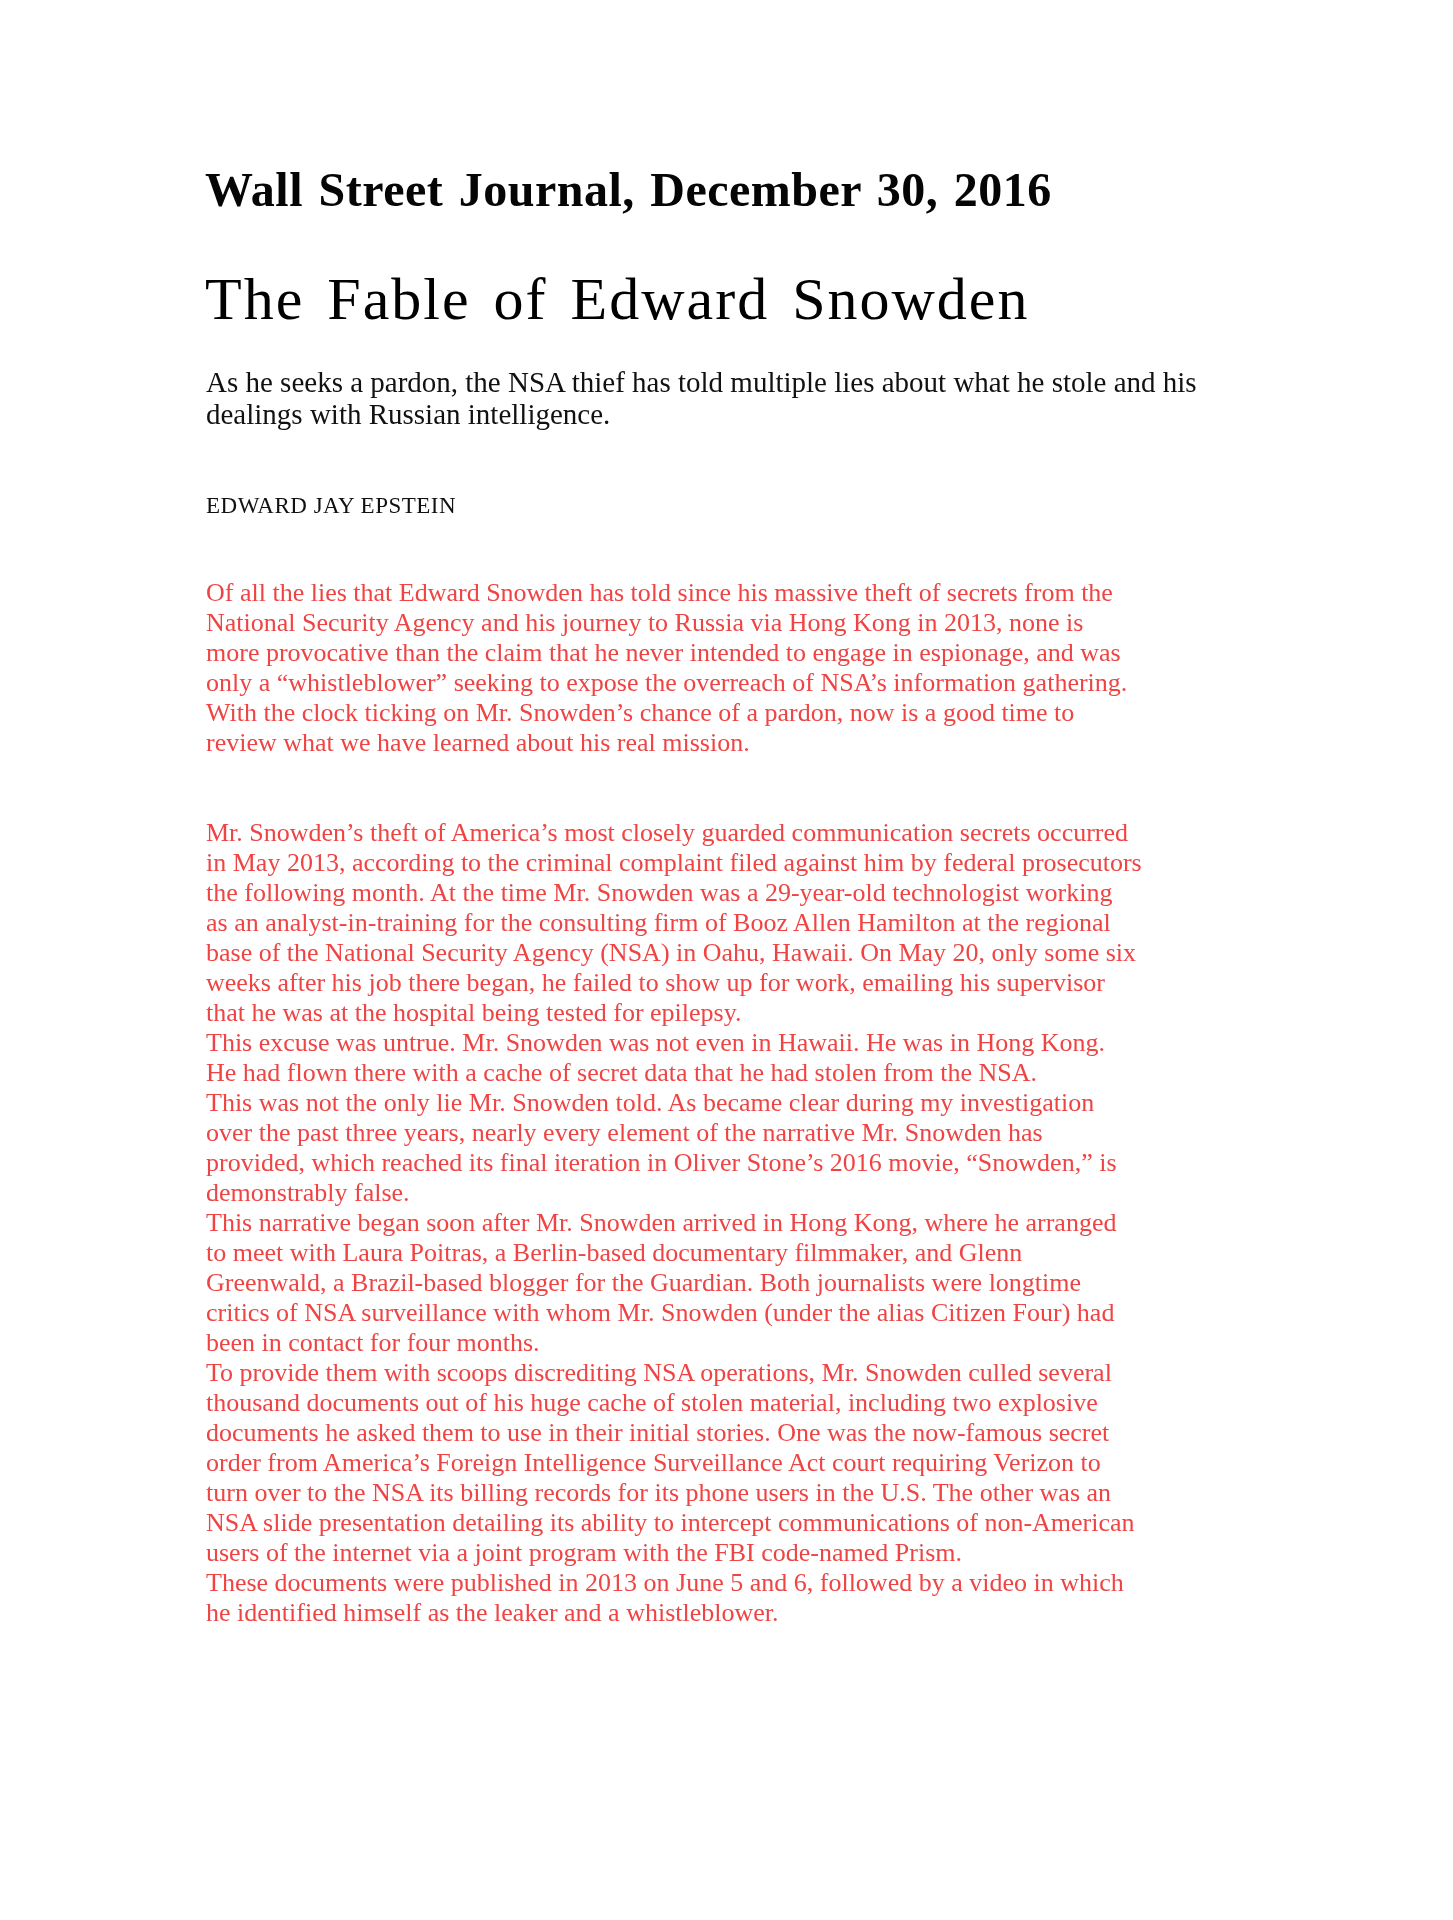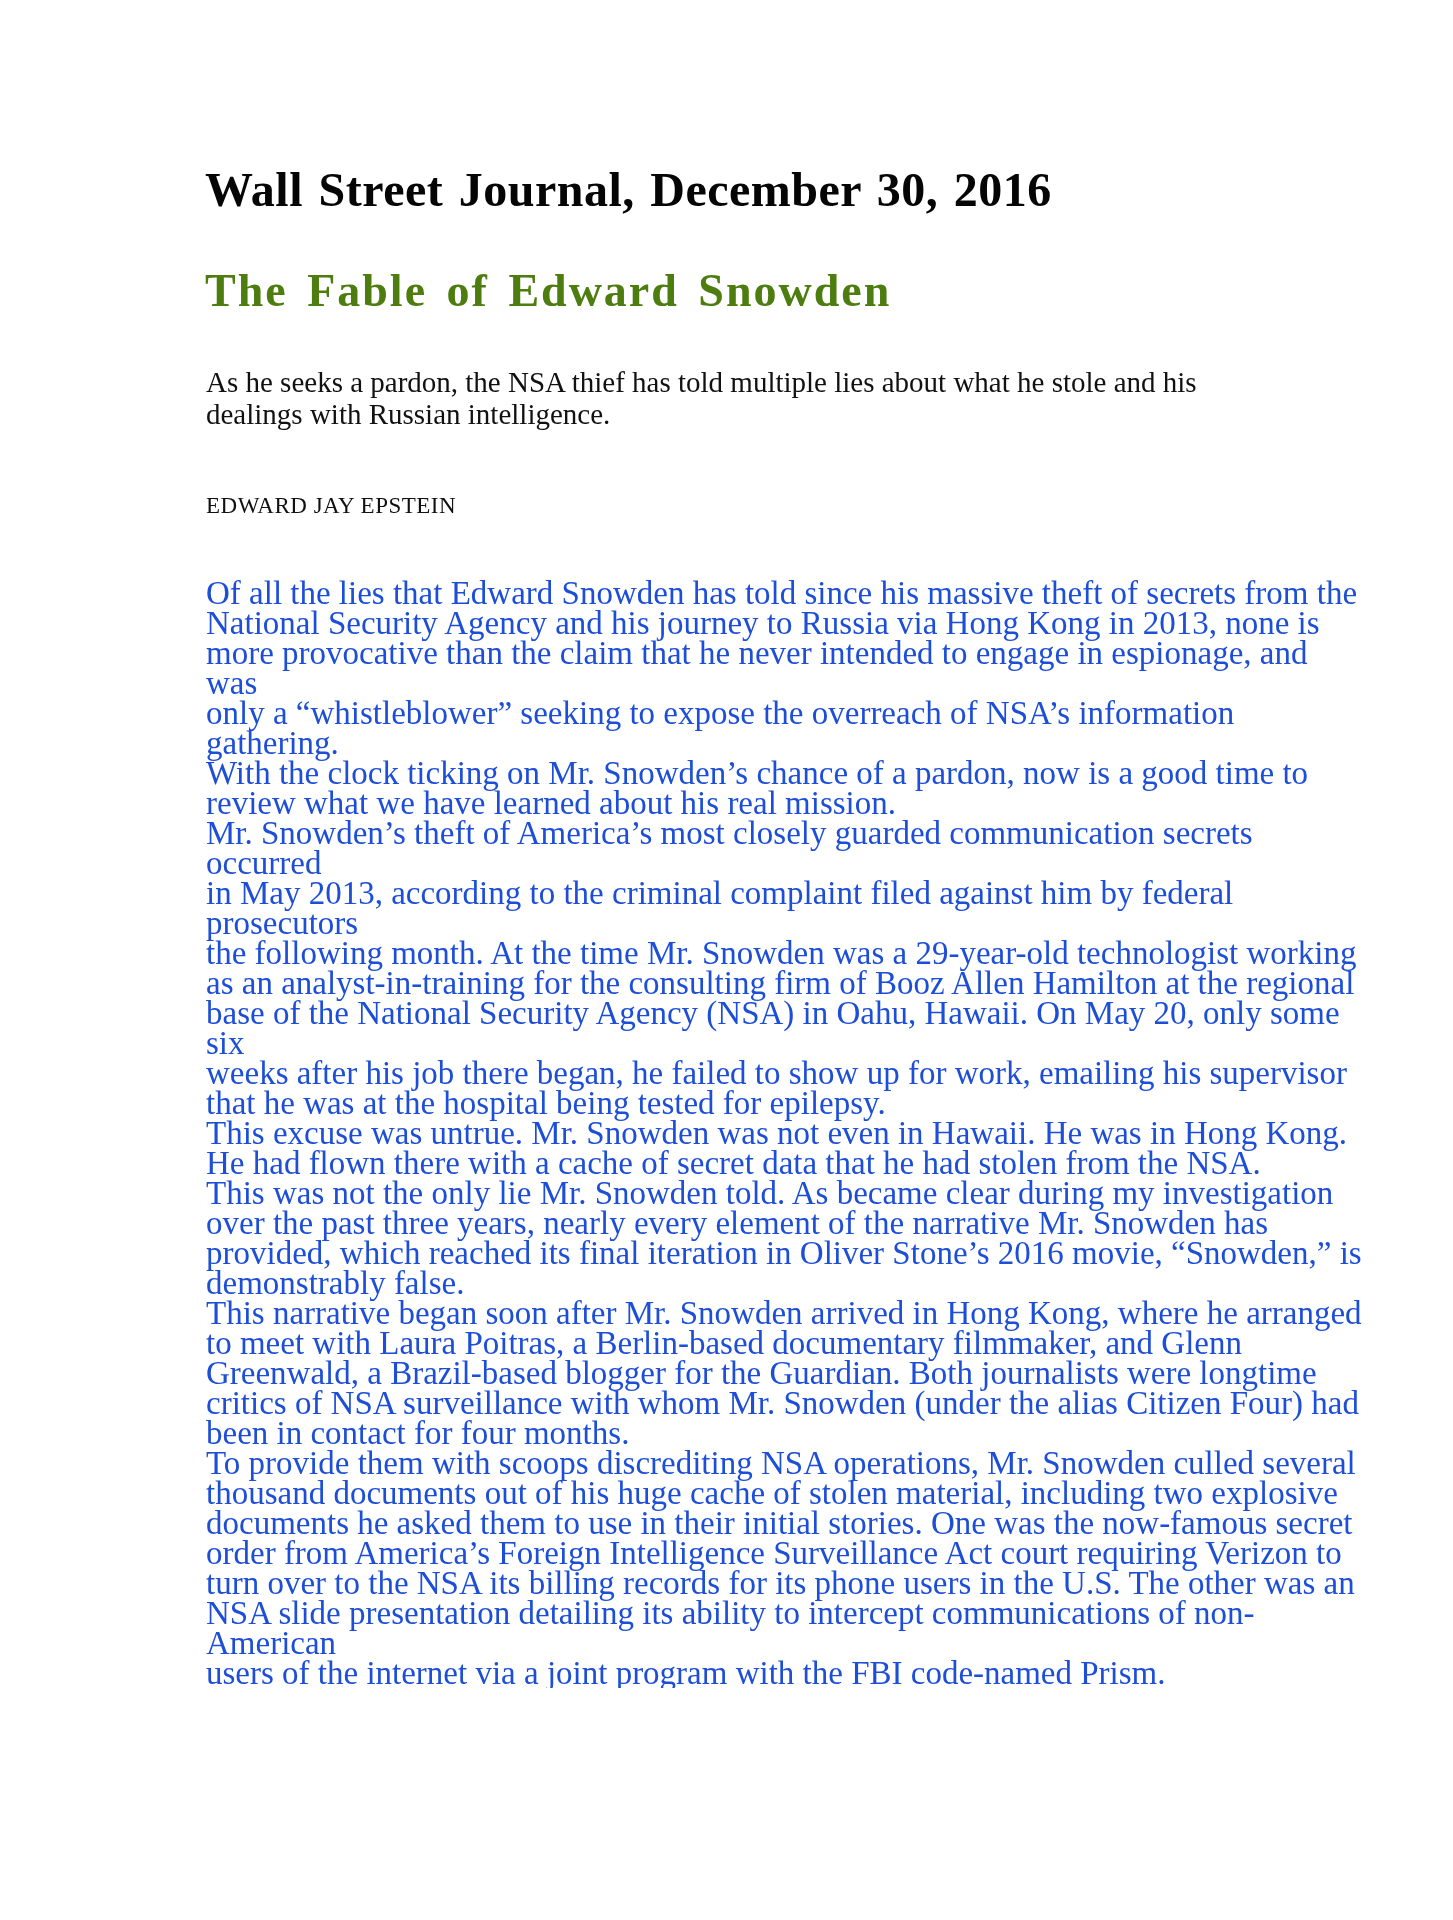--- a/index.html
+++ b/index.html
@@ -27,27 +27,27 @@
     word-spacing: 3px;
     line-height: 1.1;
     white-space: nowrap;
     color: #050505;
   }
   .article-title {
     position: absolute;
     left: 205px;
     top: 266px;
     margin: 0;
-    font-size: 46px;
-    font-weight: bold;
+    font-size: 60px;
+    font-weight: normal;
     letter-spacing: 2px;
     word-spacing: 6px;
     line-height: 1.1;
     white-space: nowrap;
-    color: #4d7c0f;
+    color: #000000;
   }
   .subtitle {
     position: absolute;
     left: 206px;
     top: 366px;
     margin: 0;
     font-size: 29px;
     line-height: 32px;
     white-space: pre-line;
     color: #111111;
@@ -60,24 +60,24 @@
     font-size: 23px;
     letter-spacing: 0.5px;
     line-height: 1.2;
     white-space: nowrap;
     color: #111111;
   }
   .body-para {
     position: absolute;
     left: 206px;
     margin: 0;
-    font-size: 33px;
+    font-size: 26px;
     line-height: 30px;
     white-space: pre-line;
-    color: #1d4ed8;
+    color: #ef4444;
     width: 1160px;
   }
   .para-1 { top: 578px; }
   .para-2 { top: 818px; }
   .bates-stamp {
     position: absolute;
     right: 7px;
     top: 1874px;
     margin: 0;
     font-family: "Liberation Sans", "DejaVu Sans", sans-serif;

